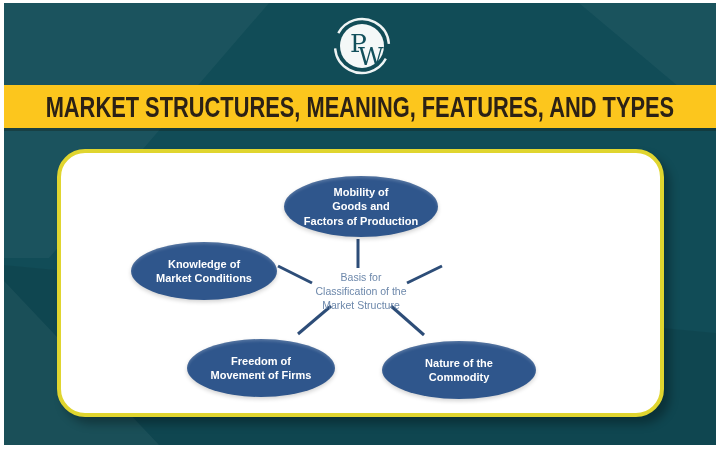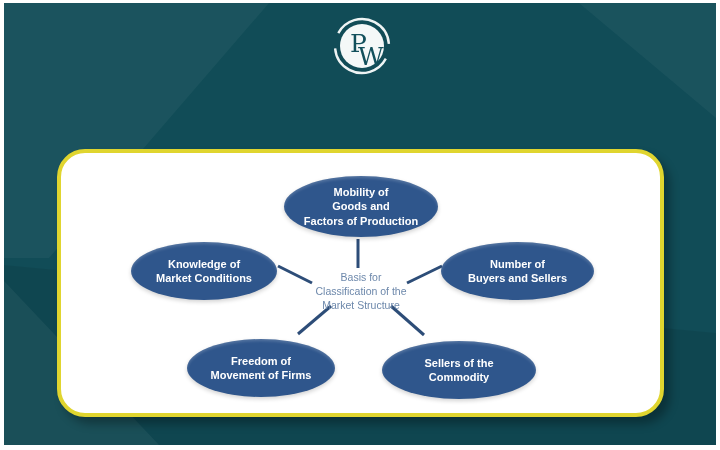--- a/index.html
+++ b/index.html
@@ -121,20 +121,23 @@
 
     <svg class="logo" viewBox="0 0 68 68">
       <g>
         <circle cx="34" cy="33" r="27" fill="none" stroke="#eef4f4" stroke-width="2.4" stroke-dasharray="69 15.8" transform="rotate(28 34 33)"></circle>
       </g>
       <circle cx="34" cy="33" r="22" fill="#f4f8f8"></circle>
       <text x="22" y="39" font-family="DejaVu Serif, serif" font-size="25" fill="#12505c">P</text>
       <text x="30" y="52" font-family="DejaVu Serif, serif" font-size="25" fill="#12505c">W</text>
     </svg>
 
+    <div class="banner">
+      <div class="banner-title">MARKET STRUCTURES, MEANING, FEATURES, AND TYPES</div>
+    </div>
 
     <div class="card"></div>
 
     <svg class="connectors" viewBox="0 0 712 442">
       <g stroke="#2d4d78" stroke-width="3">
         <line x1="354" y1="265" x2="354" y2="236"></line>
         <line x1="308" y1="280" x2="274" y2="263"></line>
         <line x1="403" y1="280" x2="438" y2="263"></line>
         <line x1="327" y1="303" x2="294" y2="331"></line>
         <line x1="387" y1="303" x2="420" y2="332"></line>
@@ -143,21 +146,19 @@
 
     <div class="center-label">Basis for
 Classification of the
 Market Structure</div>
 
     <div class="oval oval-knowledge">Knowledge of
 Market Conditions</div>
     <div class="oval oval-top">Mobility of
 Goods and
 Factors of Production</div>
-    <div class="oval oval-buyers">Number of
-Buyers and Sellers</div>
     <div class="oval oval-freedom">Freedom of
 Movement of Firms</div>
-    <div class="oval oval-commodity">Sellers of the
+    <div class="oval oval-commodity">Nature of the
 Commodity</div>
 
   </div>
 </div>
 
 </body></html>

